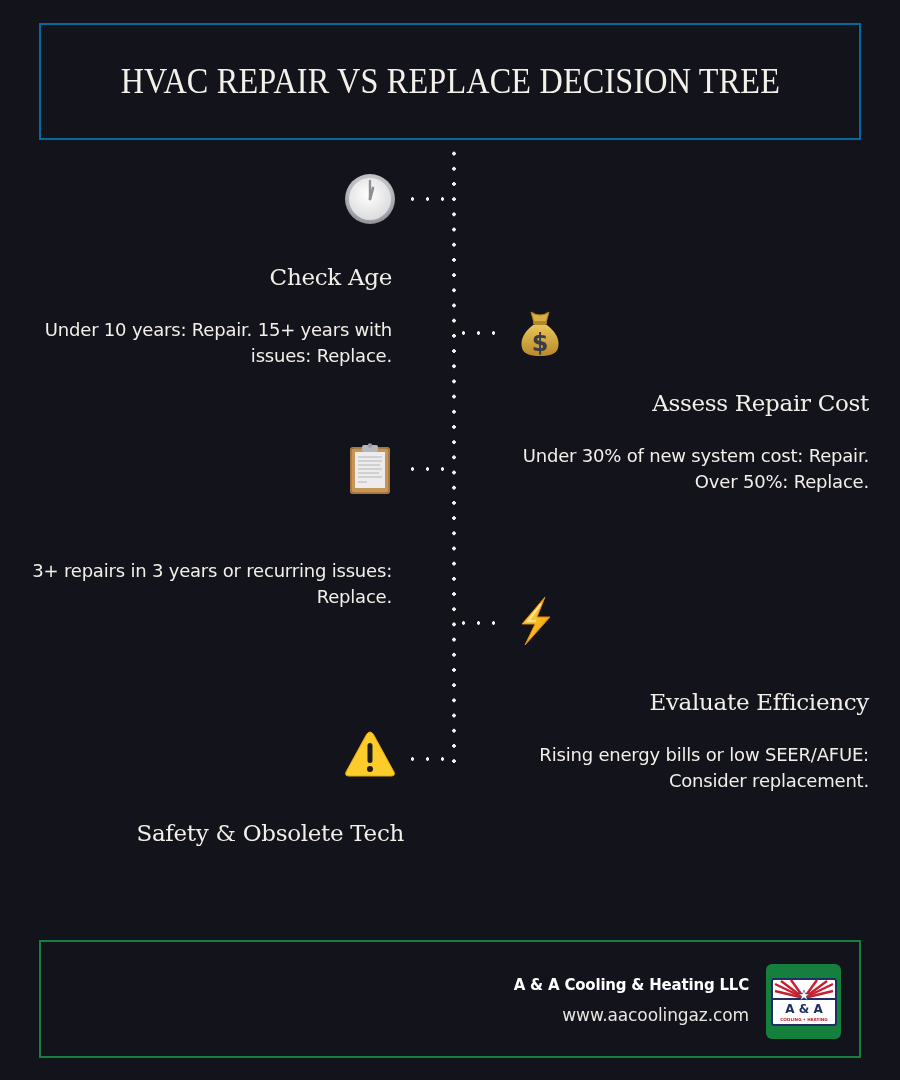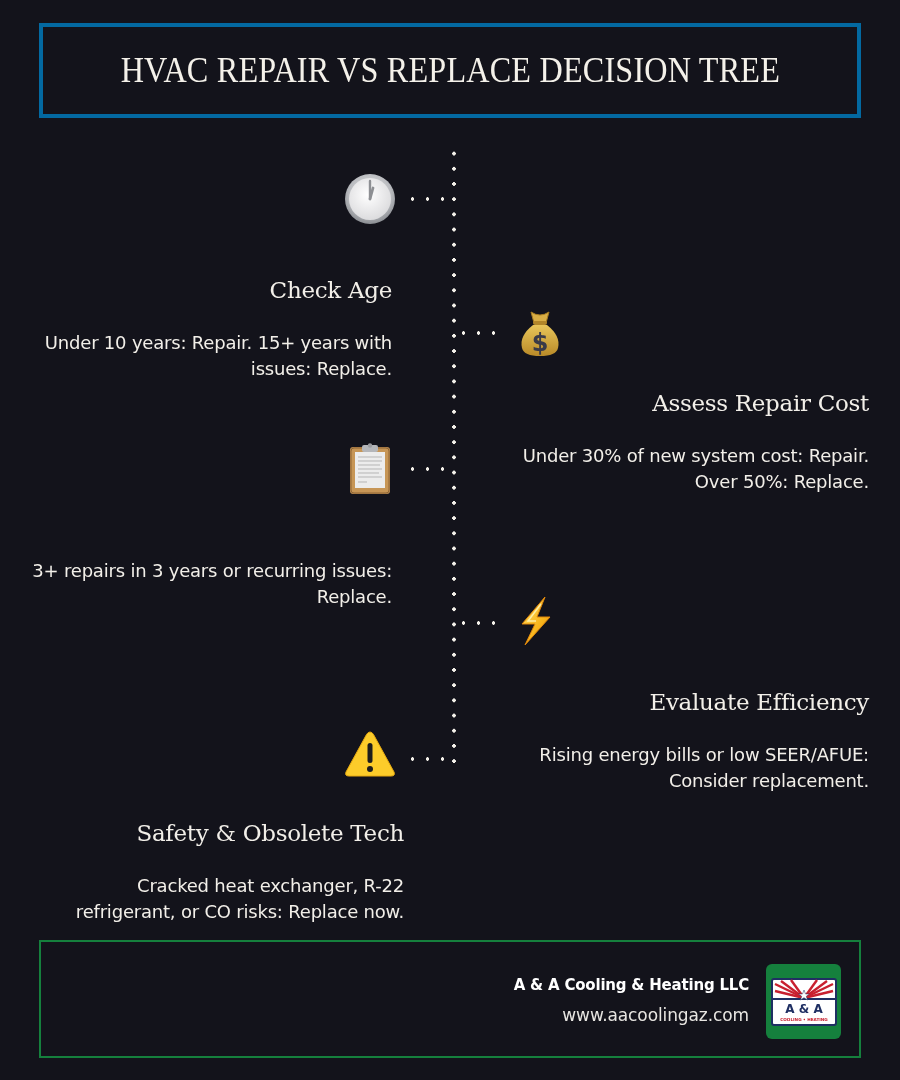--- a/index.html
+++ b/index.html
@@ -1,21 +1,21 @@
 <!DOCTYPE html>
 <html><head>
   <meta charset="utf-8">
   <style>
     * { box-sizing: border-box; margin: 0; padding: 0; }
     html, body { width: 900px; height: 1080px; background: #13131b; overflow: hidden; }
     body { position: relative; font-family: "DejaVu Sans", sans-serif; color: #f2efe9; }
 
     .header-box {
-      position: absolute; left: 39px; top: 23px; width: 822px; height: 95px;
-      border: 4px solid #0369a1; display: flex; align-items: center; justify-content: center;
+      position: absolute; left: 39px; top: 23px; width: 822px; height: 117px;
+      border: 2px solid #0369a1; display: flex; align-items: center; justify-content: center;
     }
     .header-title {
       font-family: "Liberation Serif", "DejaVu Serif", serif;
       font-size: 35px; letter-spacing: 0.2px; color: #f4f1ea; font-weight: normal;
       transform: scaleX(0.92); white-space: nowrap;
     }
 
     
     .spine {
       position: absolute; left: 452px; top: 146px; width: 4px; height: 620px;
@@ -86,21 +86,21 @@
         <stop offset="0%" stop-color="#ffffff"></stop>
         <stop offset="100%" stop-color="#dcdcde"></stop>
       </radialGradient>
     </defs>
     <circle cx="27" cy="27" r="25" fill="url(#clockRim)"></circle>
     <circle cx="27" cy="27" r="21" fill="url(#clockFace)"></circle>
     <line x1="27" y1="27" x2="27" y2="9" stroke="#8d8f93" stroke-width="2.4" stroke-linecap="round"></line>
     <line x1="27" y1="27" x2="30" y2="16" stroke="#8d8f93" stroke-width="2.8" stroke-linecap="round"></line>
   </svg>
 </div>
-<div class="step left" style="left:32px; top:278px;">
+<div class="step left" style="left:32px; top:265px;">
   <div class="step-title">Check Age</div>
   <div class="step-desc">Under 10 years: Repair. 15+ years with issues: Replace.</div>
 </div>
 
 <div class="connector" style="left:456px; top:331px;"></div>
 <div class="icon" style="left:513px; top:306px;">
   <svg viewBox="0 0 54 54">
     <defs>
       <linearGradient id="bag" x1="0" y1="0" x2="0" y2="1">
         <stop offset="0%" stop-color="#e8c55a"></stop>
@@ -163,21 +163,20 @@
 <div class="connector" style="left:405px; top:757px;"></div>
 <div class="icon" style="left:343px; top:728px;">
   <svg viewBox="0 0 54 54">
     <path d="M27 4 Q29 4 30.5 6.5 L51 44 Q52.5 48 48 48 L6 48 Q1.5 48 3 44 L23.5 6.5 Q25 4 27 4 Z" fill="#fccc2a" stroke="#e8aa10" stroke-width="1"></path>
     <rect x="24.5" y="15" width="5" height="20" rx="2.5" fill="#1c1c1c"></rect>
     <circle cx="27" cy="41" r="3" fill="#1c1c1c"></circle>
   </svg>
 </div>
 <div class="step left" style="left:44px; top:821px;">
   <div class="step-title">Safety &amp; Obsolete Tech</div>
-  <div class="step-desc">Cracked heat exchanger, R-22 refrigerant, or CO risks: Replace now.</div>
 </div>
 
 <div class="footer-box">
   <div class="company-name">A &amp; A Cooling &amp; Heating LLC</div>
   <div class="company-url">www.aacoolingaz.com</div>
   <div class="logo">
     <svg viewBox="0 0 66 48">
       <rect x="1" y="1" width="64" height="46" rx="2" fill="#ffffff" stroke="#1f2f63" stroke-width="2"></rect>
       <g stroke="#c8202f" stroke-width="2.4">
         <line x1="33" y1="20" x2="4" y2="6"></line>

